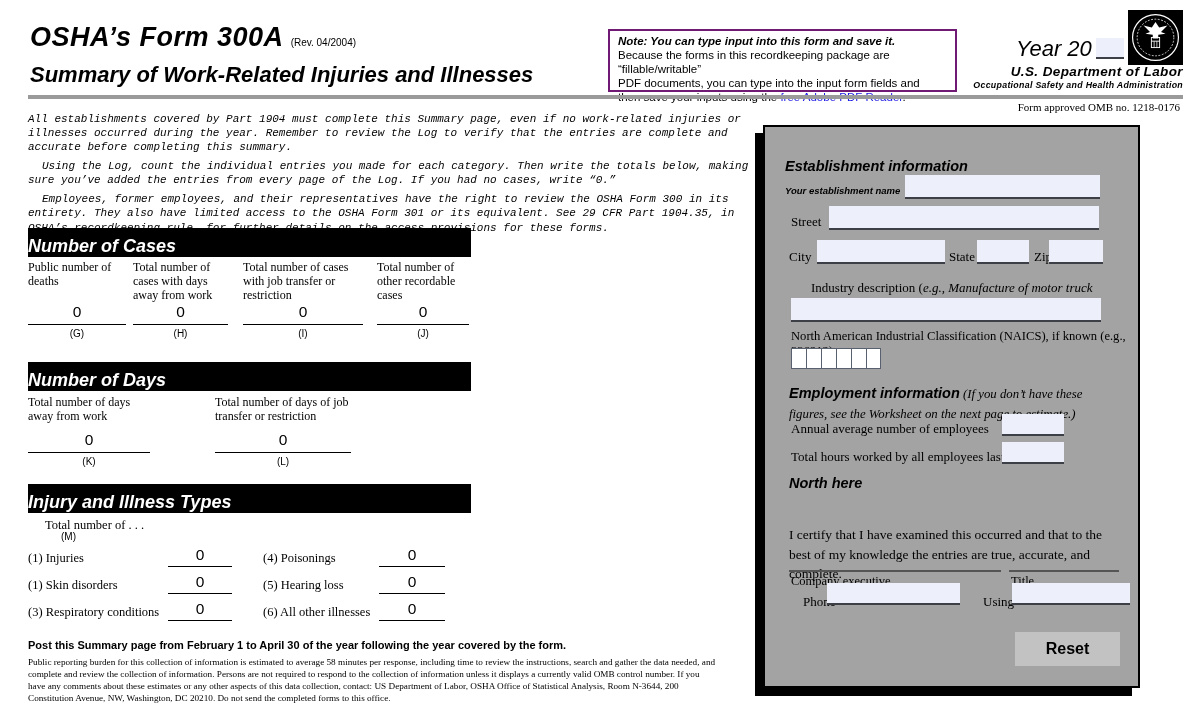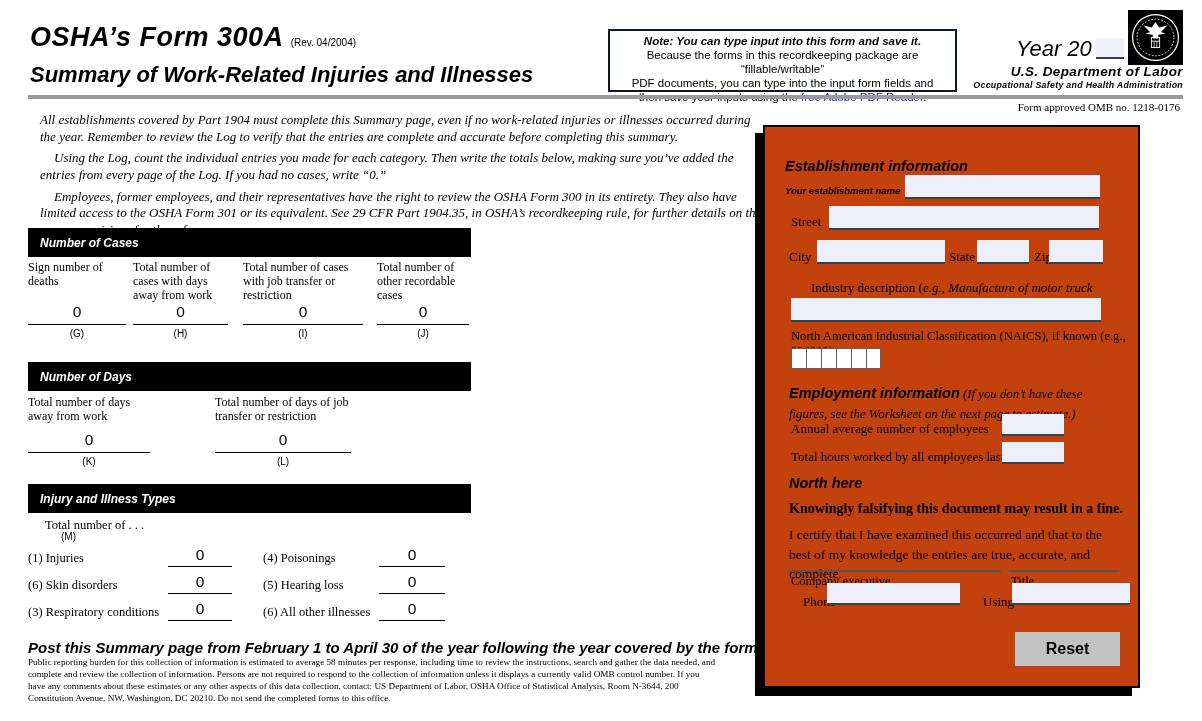--- a/index.html
+++ b/index.html
@@ -6,67 +6,67 @@
   body { background:#fff; font-family:"Liberation Serif", serif; color:#000; }
   .page { position:relative; width:1202px; height:721px; background:#fff; overflow:hidden; }
 
   
   .form-title { position:absolute; left:30px; top:22px; font-family:"Liberation Sans",sans-serif;
                 font-style:italic; font-weight:600; font-size:27px; letter-spacing:.5px; }
   .form-rev   { font-style:normal; font-weight:400; font-size:10px; letter-spacing:0; }
   .form-subtitle { position:absolute; left:30px; top:62px; font-family:"Liberation Sans",sans-serif;
                    font-style:italic; font-weight:bold; font-size:22px; }
   .note-box { position:absolute; left:608px; top:29px; width:349px; height:63px;
-              border:2px solid #0f172a; padding:3px 8px; font-family:"Liberation Sans",sans-serif;
-              font-size:11.5px; line-height:1.22;text-align:center; }
+              border:2px solid #701a75; padding:3px 8px; font-family:"Liberation Sans",sans-serif;
+              font-size:11.5px; line-height:1.22; }
   .note-bold { font-weight:bold; font-style:italic; }
   .note-link { color:#1717e6; cursor:pointer; }
   .year-line { position:absolute; left:1016px; top:36px; font-family:"Liberation Sans",sans-serif;
                font-style:italic; font-size:22px; }
   .year-field { position:absolute; left:1096px; top:38px; width:28px; height:21px;
                 background:#edf0fa; border:none; border-bottom:2px solid #3c3f46; font-size:14px; }
   .agency { position:absolute; right:19px; top:64px; font-family:"Liberation Sans",sans-serif;
             font-style:italic; font-weight:bold; font-size:13.5px; text-align:right; letter-spacing:.4px; }
   .agency-sub { position:absolute; right:19px; top:80px; font-family:"Liberation Sans",sans-serif;
                 font-style:italic; font-weight:bold; font-size:8.8px; text-align:right; letter-spacing:.3px;margin-left:40px; }
   .logo { position:absolute; left:1128px; top:10px; width:55px; height:55px; }
   .gray-rule { position:absolute; left:28px; top:95px; width:1155px; height:4px; background:#9a9a9a; }
   .omb { position:absolute; right:22px; top:101px; font-size:11px; }
 
   
-  .intro { position:absolute; left:40px; top:112px; width:722px; font-family:Liberation Serif, serif;
-           font-style:italic; font-size:13px; line-height:1.28; }
+  .intro { position:absolute; left:28px; top:112px; width:722px; font-family:Liberation Mono, monospace;
+           font-style:italic; font-size:11px; line-height:1.28; }
   .intro p + p { margin-top:5px; text-indent:14px; }
 
   
   .section-bar { position:absolute; left:28px; width:443px; height:29px; background:#000; color:#fff;
                  font-family:"Liberation Sans",sans-serif; font-style:italic; font-weight:bold;
-                 font-size:12px; display:flex; align-items:center; padding-left:12px; }
+                 font-size:18px; display:flex; align-items:flex-end; }
   .col { position:absolute; }
   .col-label { font-size:12px; line-height:1.18; }
   .value-line { border-bottom:1.5px solid #000; text-align:center; height:22px;
                 font-family:"Liberation Sans",sans-serif; font-size:15.5px; }
   .col-code { text-align:center; font-family:"Liberation Sans",sans-serif; font-size:10px; margin-top:3px; }
   .noc-label { min-height:43px; }
   .nod-label { min-height:36px; }
 
   .iit-head { position:absolute; left:45px; top:518px; font-size:12.5px; }
   .iit-head-code { position:absolute; left:61px; top:531px; font-family:"Liberation Sans",sans-serif; font-size:10px; }
   .iit-col { position:absolute; top:540px; }
   .iit-row { display:flex; align-items:flex-end; height:27px; }
   .iit-label { font-size:12.5px; white-space:nowrap; padding-bottom:1px;text-align:center; }
   .iit-value { margin-left:auto; border-bottom:1.5px solid #000; text-align:center; height:21px;
                font-family:"Liberation Sans",sans-serif; font-size:15.5px; }
 
   .post-line { position:absolute; left:28px; top:639px; font-family:"Liberation Sans",sans-serif;
-               font-style:italic; font-weight:bold; font-size:15px; }
+               font-weight:bold; font-size:11px; }
   .fine-print { position:absolute; left:28px; top:656px; width:690px; font-size:9.2px; line-height:1.32; }
 
   
-  .panel { position:absolute; left:763px; top:125px; width:377px; height:563px; background:#c2410c;
+  .panel { position:absolute; left:763px; top:125px; width:377px; height:563px; background:#a3a3a3;
            border:2px solid #000; box-shadow:-8px 8px 0 0 #000; }
   .panel .abs { position:absolute; }
   .p-h { font-family:"Liberation Sans",sans-serif; font-style:italic; font-weight:bold; font-size:14.5px; }
   .p-label { font-size:13px; }
   .p-small-label { font-family:"Liberation Sans",sans-serif; font-style:italic; font-weight:bold; font-size:9.5px; }
   .field { background:#edf0fa; border:none; border-bottom:2px solid #3c3f46; font-size:13px;
            font-family:"Liberation Serif",serif; }
   .naics-comb { display:flex; }
   .naics-cell { width:15px; height:21px; border:1px solid #596070; border-right:none; background:#fff; }
   .naics-cell:last-child { border-right:1px solid #596070; }
@@ -121,21 +121,21 @@
   <div class="intro">
     <p>All establishments covered by Part 1904 must complete this Summary page, even if no work-related injuries or illnesses occurred during the year. Remember to review the Log to verify that the entries are complete and accurate before completing this summary.</p>
     <p>Using the Log, count the individual entries you made for each category. Then write the totals below, making sure you’ve added the entries from every page of the Log. If you had no cases, write “0.”</p>
     <p>Employees, former employees, and their representatives have the right to review the OSHA Form 300 in its entirety. They also have limited access to the OSHA Form 301 or its equivalent. See 29 CFR Part 1904.35, in OSHA’s recordkeeping rule, for further details on the access provisions for these forms.</p>
   </div>
 
   <div class="section-bar" style="top:228px;">
     <span>Number of Cases</span>
   </div>
   <div class="col" style="left:28px; top:260px; width:98px;">
-    <div class="col-label noc-label">Sign number of deaths</div>
+    <div class="col-label noc-label">Public number of deaths</div>
     <div class="value-line">0</div>
     <div class="col-code">(G)</div>
   </div>
   <div class="col" style="left:133px; top:260px; width:95px;">
     <div class="col-label noc-label">Total number of cases with days away from work</div>
     <div class="value-line">0</div>
     <div class="col-code">(H)</div>
   </div>
   <div class="col" style="left:243px; top:260px; width:120px;">
     <div class="col-label noc-label">Total number of cases with job transfer or restriction</div>
@@ -167,21 +167,21 @@
   </div>
   <div class="iit-head">Total number of . . .</div>
   <div class="iit-head-code">(M)</div>
 
   <div class="iit-col" style="left:28px; width:204px;">
     <div class="iit-row">
       <span class="iit-label">(1) Injuries</span>
       <span class="iit-value" style="width:64px;">0</span>
     </div>
     <div class="iit-row">
-      <span class="iit-label">(6) Skin disorders</span>
+      <span class="iit-label">(1) Skin disorders</span>
       <span class="iit-value" style="width:64px;">0</span>
     </div>
     <div class="iit-row">
       <span class="iit-label">(3) Respiratory conditions</span>
       <span class="iit-value" style="width:64px;">0</span>
     </div>
   </div>
 
   <div class="iit-col" style="left:263px; width:182px;">
     <div class="iit-row">
@@ -233,21 +233,20 @@
 
     <div class="abs" style="left:24px; top:256px; width:322px; line-height:1.25;"><span class="p-h">Employment information</span><span class="emp-note"> (If you don’t have these figures, see the Worksheet on the next page to estimate.)</span></div>
 
     <div class="abs p-label" style="left:26px; top:294px;">Annual average number of employees</div>
     <input class="abs field" style="left: 237px; top: 287px; width: 62px; height: 22px;" value="">
 
     <div class="abs p-label" style="left:26px; top:322px;">Total hours worked by all employees last year</div>
     <input class="abs field" style="left: 237px; top: 315px; width: 62px; height: 22px;" value="">
 
     <div class="abs p-h" style="left:24px; top:348px;">North here</div>
-    <div class="abs warning" style="left:24px; top:374px;">Knowingly falsifying this document may result in a fine.</div>
     <div class="abs certify" style="left:24px; top:398px; width:332px;">I certify that I have examined this occurred and that to the best of my knowledge the entries are true, accurate, and complete.</div>
 
     <div class="abs sig-line" style="left:24px; top:443px; width:212px;"></div>
     <div class="abs sig-line" style="left:244px; top:443px; width:110px;"></div>
     <div class="abs sig-label" style="left:26px; top:447px;">Company executive</div>
     <div class="abs sig-label" style="left:246px; top:447px;">Title</div>
 
     <div class="abs p-label" style="left:38px; top:467px;">Phone</div>
     <input class="abs field" style="left: 62px; top: 456px; width: 133px; height: 22px;" value="">
     <div class="abs p-label" style="left:218px; top:467px;">Using</div>

